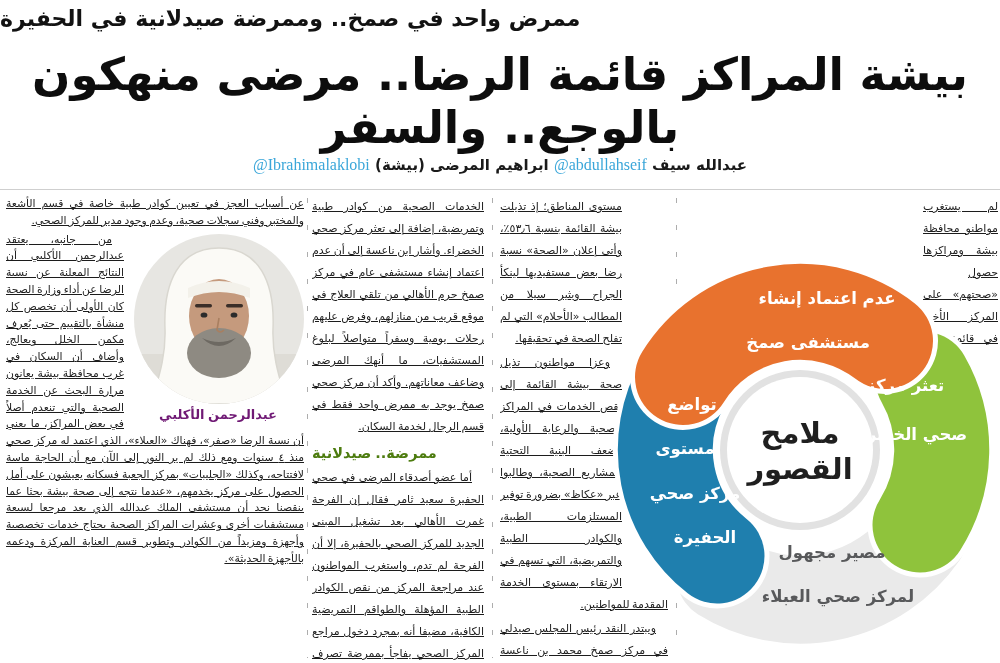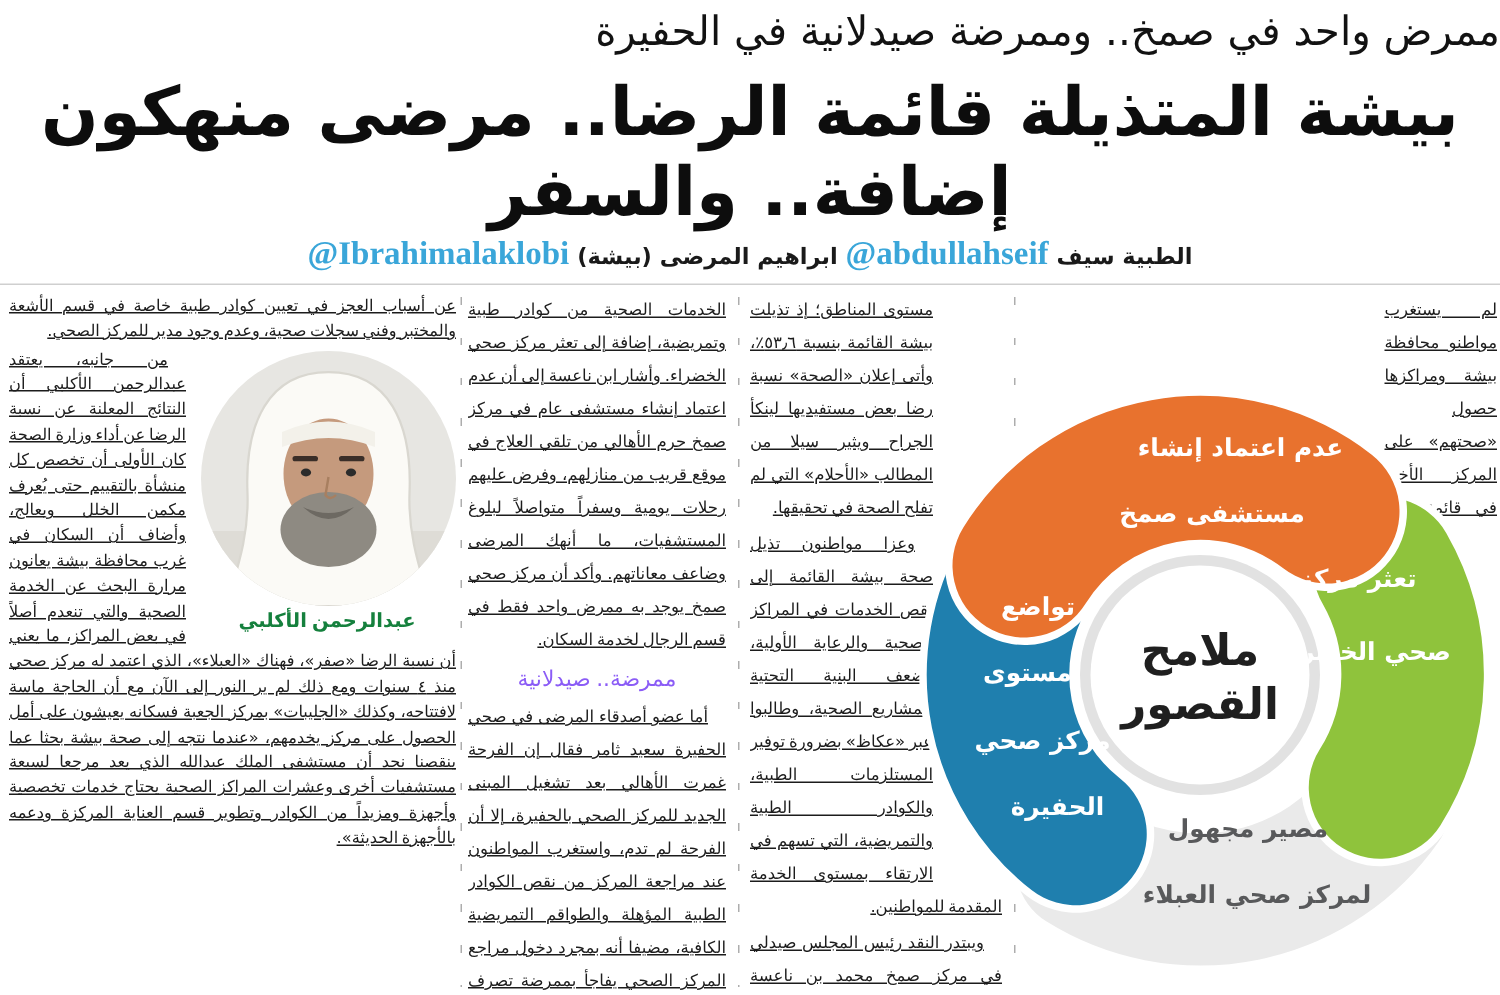--- a/index.html
+++ b/index.html
@@ -1,74 +1,74 @@
 <!DOCTYPE html>
 <html lang="ar" dir="rtl"><head>
 <meta charset="utf-8">
 <style>
   html,body{margin:0;padding:0;background:#ffffff;}
   .page{
     position:relative;width:1000px;height:663px;background:#fff;overflow:hidden;
     font-family:"DejaVu Sans",sans-serif;direction:rtl;
   }
   .kicker{
-    position:absolute;top:6px;left:0;right:0;text-align:right;
-    font-size:27px;font-weight:normal;color:#121212;letter-spacing:-0.5px;
+    position:absolute;top:6px;left:0;right:0;text-align:left;
+    font-size:22px;font-weight:bold;color:#121212;letter-spacing:-0.5px;
   }
   .headline{
     position:absolute;top:48px;left:0;right:0;margin:0;text-align:center;
     font-size:45px;font-weight:bold;color:#0d0d0d;letter-spacing:-1px;
   }
   .byline{
     position:absolute;top:156px;left:0;right:0;text-align:center;
     font-size:15px;color:#1a1a1a;font-weight:bold;
   }
   .byline .handle{
-    color:#3aa6d9;font-family:"Liberation Serif",serif;font-weight:bold;
-    font-size:22px;text-decoration:none;
+    color:#3aa6d9;font-family:"Liberation Serif",serif;font-weight:normal;
+    font-size:16px;text-decoration:none;
   }
   .rule{position:absolute;top:189px;left:0;right:0;height:1px;background:#cfcfcf;}
   .colsep{
     position:absolute;top:198px;height:460px;width:1px;
     background:repeating-linear-gradient(to bottom,#adadad 0 5px,transparent 5px 27px);
   }
   .col{
     position:absolute;top:196px;height:464px;overflow:hidden;
     font-size:11px;line-height:22px;color:#1c1c1c;
     text-align:justify;letter-spacing:-0.2px;word-spacing:-1px;
   }
   .col p{margin:0 0 2px 0;text-indent:12px;text-decoration:underline;}
   .col p:first-of-type{text-indent:0;}
   .col1{left:815px;width:183px;height:150px;}
   .col2{left:500px;width:168px;}
   .col3{left:312px;width:172px;}
   .leftcol{left:6px;width:298px;font-size:10.8px;line-height:16.8px;}
   .notch-l{float:left;width:108px;height:80px;margin-top:78px;}
   .notch-r{float:right;width:46px;height:150px;margin-top:242px;}
   .subhead{
-    margin:4px 0 3px 0;text-align:center;font-size:14.5px;font-weight:normal;color:#8b5cf6;
+    margin:4px 0 3px 0;text-align:left;font-size:14.5px;font-weight:bold;color:#4d7c0f;
   }
   .photo-wrap{float:right;width:172px;margin:2px 0 4px 8px;text-align:center;}
   .photo-circle{width:170px;height:170px;display:block;}
-  .caption{font-size:13px;font-weight:bold;color:#15803d;margin-top:3px;text-align:center;}
+  .caption{font-size:13px;font-weight:bold;color:#701a75;margin-top:3px;text-align:center;}
   .infographic{position:absolute;left:605px;top:258px;width:400px;height:390px;}
   .petal-label{font-family:"DejaVu Sans",sans-serif;font-size:16.5px;font-weight:bold;fill:#ffffff;}
   .petal-label-dark{font-family:"DejaVu Sans",sans-serif;font-size:16.5px;font-weight:bold;fill:#58595b;}
   .center-label{font-family:"DejaVu Sans",sans-serif;font-size:29px;font-weight:bold;fill:#1f1f1f;}
 </style>
 </head>
 <body>
 
 <div class="page">
 
   <div class="kicker">ممرض واحد في صمخ.. وممرضة صيدلانية في الحفيرة</div>
-  <h1 class="headline">بيشة المتذيلة قائمة الرضا.. مرضى منهكون إضافة.. والسفر</h1>
+  <h1 class="headline">بيشة المراكز قائمة الرضا.. مرضى منهكون بالوجع.. والسفر</h1>
 
   <div class="byline">
-    <span>الطبية سيف</span>
+    <span>عبدالله سيف</span>
     <a href="#" class="handle" dir="ltr">@abdullahseif</a>
     <span>ابراهيم المرضى (بيشة)</span>
     <a href="#" class="handle" dir="ltr">@Ibrahimalaklobi</a>
   </div>
 
   <div class="rule"></div>
 
   <div class="colsep" style="left:307px"></div>
   <div class="colsep" style="left:492px"></div>
   <div class="colsep" style="left:676px;height:455px"></div>

